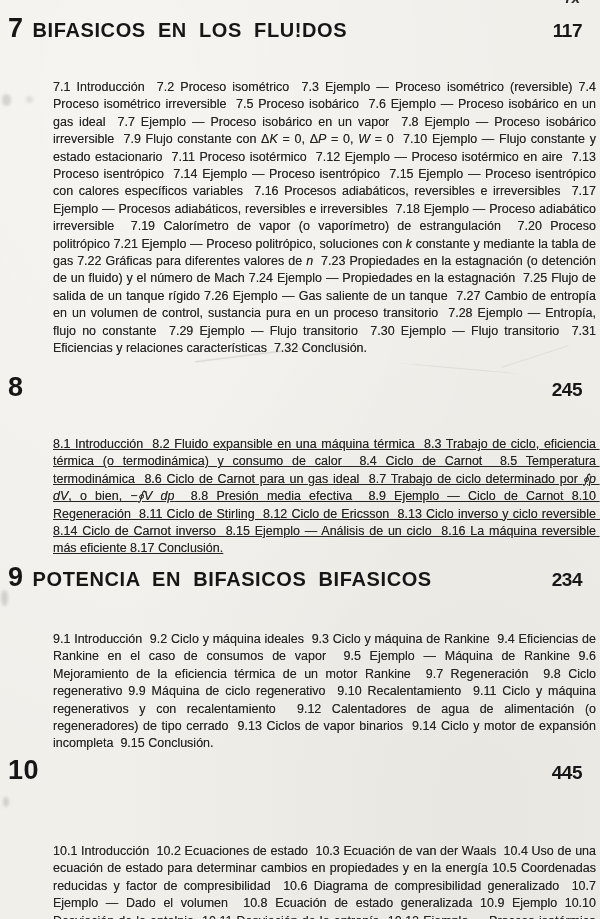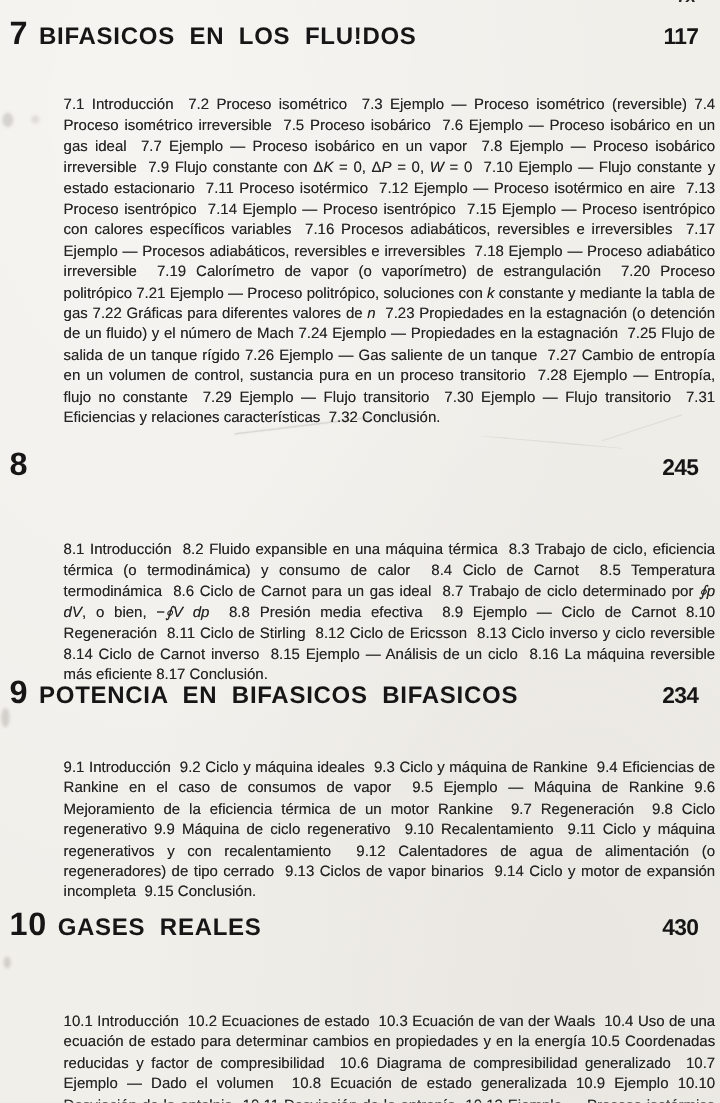--- a/index.html
+++ b/index.html
@@ -69,21 +69,21 @@
     white-space: pre-wrap;
     color: #242424;
     text-shadow: 0 0 0.4px rgba(30,30,30,0.55);
   }
   .chap-body .it { font-style: italic; }
 
   
   #head-7  { top: 13px; }
   #body-7  { top: 64px; }
   #head-8  { top: 372px; }
-  #body-8  { top: 435px; }
+  #body-8  { top: 421px; text-decoration: underline; }
   #head-9  { top: 562px; }
   #body-9  { top: 616px; }
   #head-10 { top: 755px; justify-content: space-between; }
   #body-10 { top: 828px; }
 
   
   .corner-frag {
     position: absolute;
     top: -11px;
     right: 18px;
@@ -141,22 +141,21 @@
 
   <header class="chap-head" id="head-9">
     <span class="chap-num">9</span>
     <span class="chap-title">POTENCIA EN BIFASICOS BIFASICOS</span>
     <span class="chap-page">234</span>
   </header>
   <p class="chap-body" id="body-9"><span>9.1 Introducción  9.2 Ciclo y máquina ideales  9.3 Ciclo y máquina de Rankine  9.4 Eficiencias de Rankine en el caso de consumos de vapor  9.5 Ejemplo — Máquina de Rankine 9.6 Mejoramiento de la eficiencia térmica de un motor Rankine  9.7 Regeneración  9.8 Ciclo regenerativo 9.9 Máquina de ciclo regenerativo  9.10 Recalentamiento  9.11 Ciclo y máquina regenerativos y con recalentamiento  9.12 Calentadores de agua de alimentación (o regeneradores) de tipo cerrado  9.13 Ciclos de vapor binarios  9.14 Ciclo y motor de expansión incompleta  9.15 Conclusión.</span></p>
 
   <header class="chap-head" id="head-10">
     <span class="chap-num">10</span>
-    <span class="chap-title">GASES REALES</span>
-    <span class="chap-page">430</span>
+    <span class="chap-page">445</span>
   </header>
   <p class="chap-body" id="body-10"><span>10.1 Introducción  10.2 Ecuaciones de estado  10.3 Ecuación de van der Waals  10.4 Uso de una ecuación de estado para determinar cambios en propiedades y en la energía 10.5 Coordenadas reducidas y factor de compresibilidad  10.6 Diagrama de compresibilidad generalizado  10.7 Ejemplo — Dado el volumen  10.8 Ecuación de estado generalizada 10.9 Ejemplo 10.10 Desviación de la entalpia  10.11 Desviación de la entropía  10.12 Ejemplo — Proceso isotérmico  10.13 Ejemplo — Proceso de estrangulación  10.14 Ejemplo</span></p>
 
   <div class="artifact scratch-1"></div>
   <div class="artifact scratch-2"></div>
   <div class="artifact scratch-3"></div>
   <div class="artifact smudge smudge-1"></div>
   <div class="artifact smudge smudge-2"></div>
   <div class="artifact smudge smudge-3"></div>
   <div class="artifact smudge smudge-4"></div>

